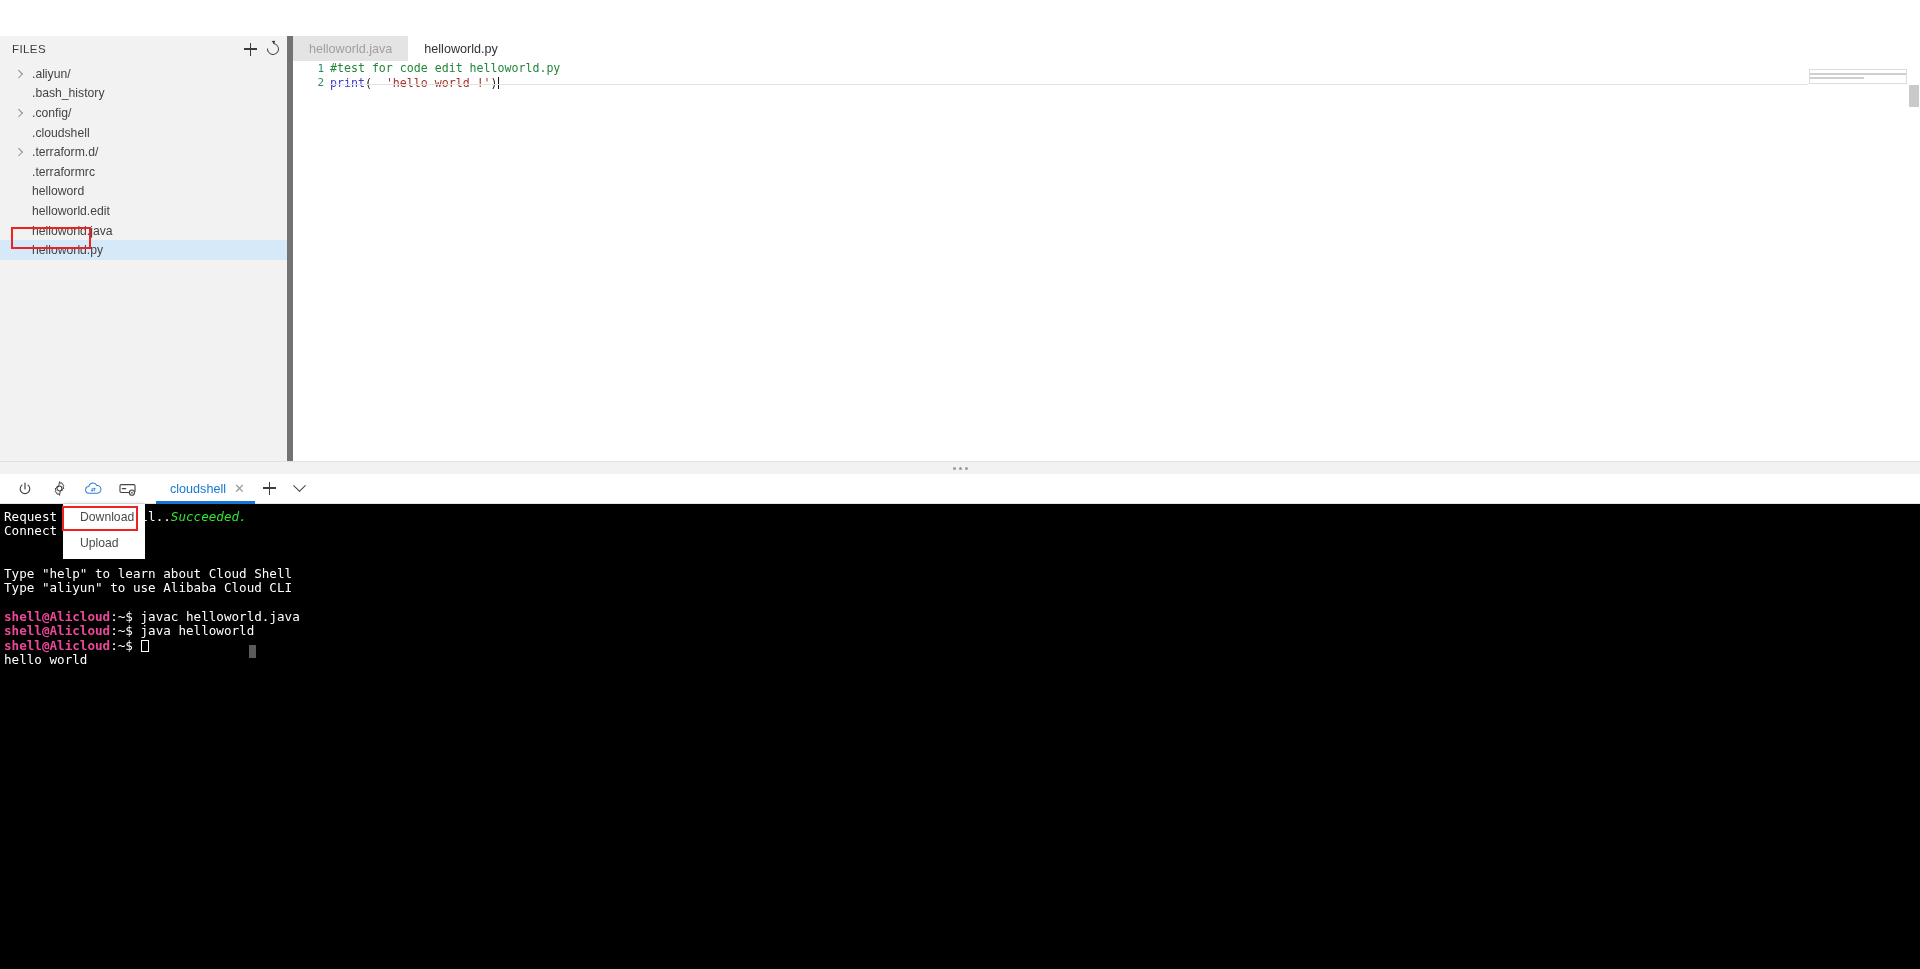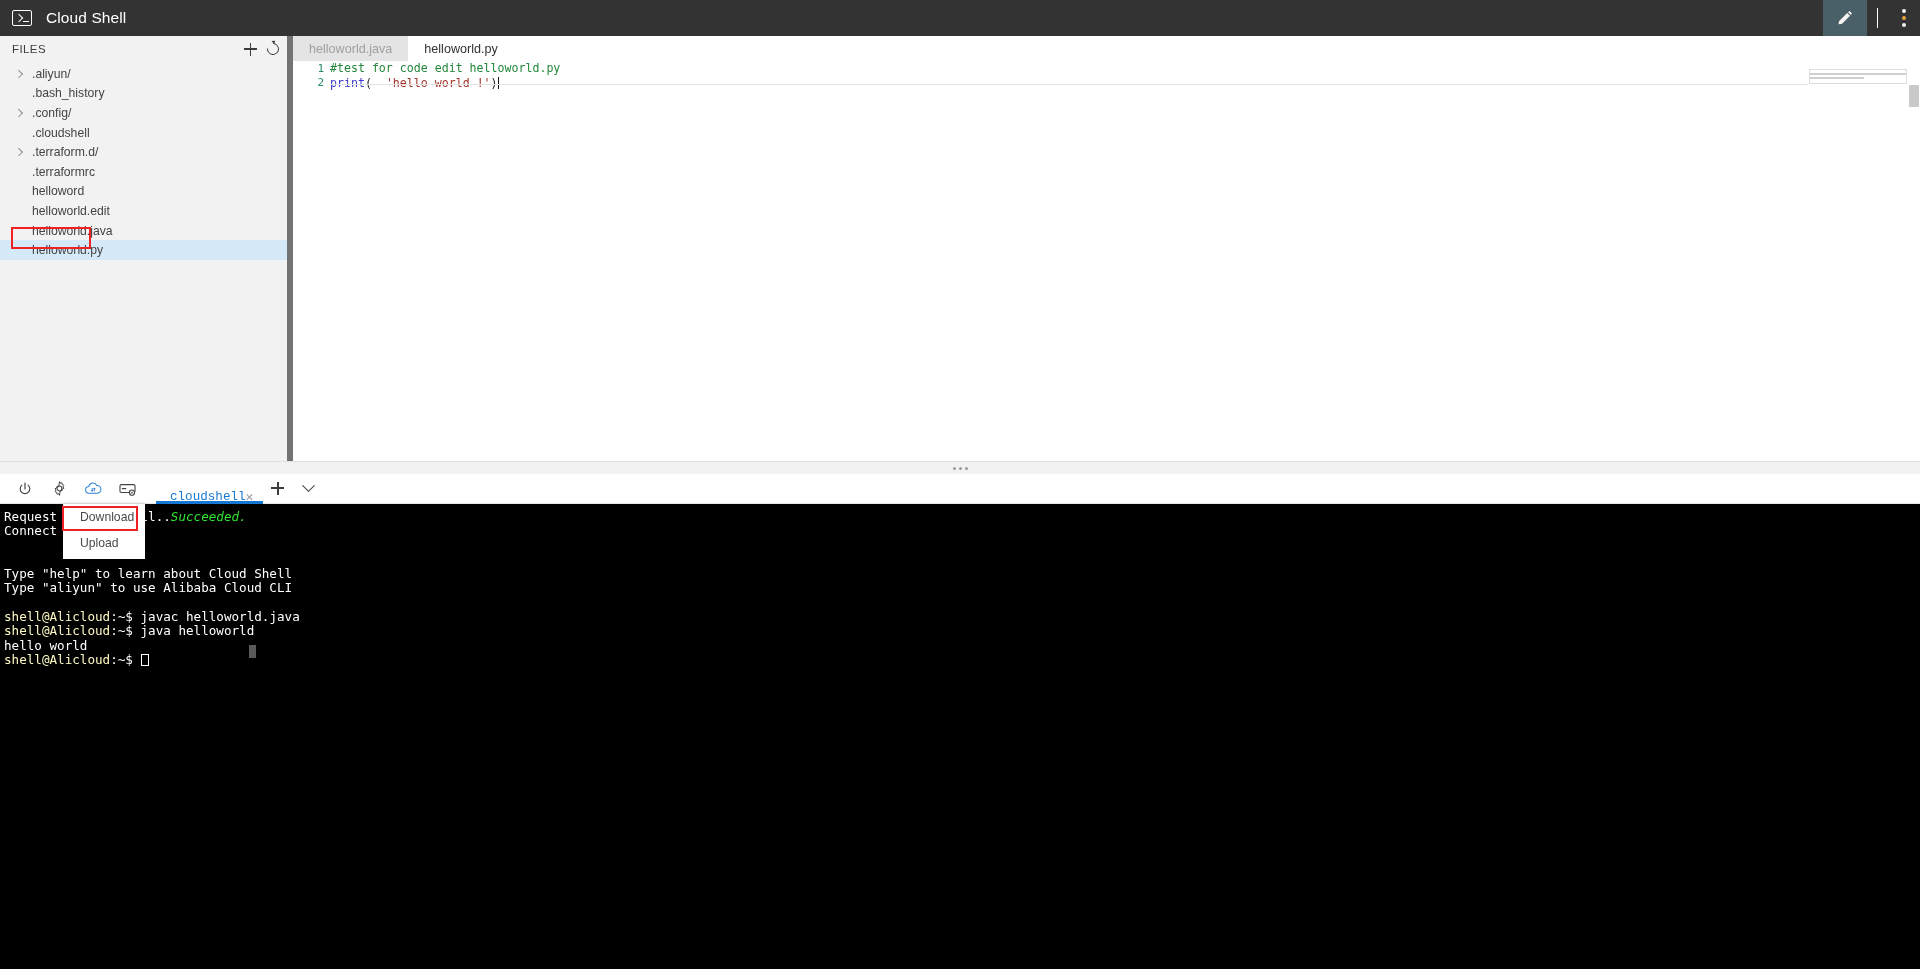--- a/index.html
+++ b/index.html
@@ -173,23 +173,23 @@
   .term-toolbar {
     position: absolute; left: 0; top: 474px; width: 1920px; height: 30px;
     background: #ffffff; border-bottom: 1px solid #e6e6e6;
     display: flex; align-items: center; padding-left: 8px;
   }
   .tb-btn {
     width: 34px; height: 30px;
     display: flex; align-items: center; justify-content: center;
   }
   .term-tab {
-    height: 30px; display: flex; align-items: flex-end; 
+    height: 30px; display: flex; align-items: center; gap: 8px;
     padding: 0 10px 0 14px; margin-left: 12px;
-    font-size: 12.6px; color: #1677d2; position: relative; font-family: Liberation Mono, monospace;
+    font-size: 12.6px; color: #1677d2; position: relative;
   }
   .term-tab::after {
     content: ""; position: absolute; left: 0; right: 0; bottom: 0;
     height: 2.5px; background: #1677d2;
   }
   .tab-x { color: #9a9a9a; font-size: 13px; line-height: 1; }
   .tb-plus, .tb-chev {
     width: 30px; height: 30px;
     display: flex; align-items: center; justify-content: center;
   }
@@ -200,21 +200,21 @@
   }
 
   
   .terminal {
     position: absolute; left: 0; top: 504px; width: 1920px; height: 465px;
     background: #000000; color: #ffffff;
     font-family: "DejaVu Sans Mono", monospace; font-size: 12.6px;
     padding: 6px 0 0 4px; line-height: 14.3px; overflow: hidden;
   }
   .t-line { white-space: pre; height: 14.3px; }
-  .t-prompt { color: #fef9c3; font-weight: normal; }
+  .t-prompt { color: #ec4899; font-weight: bold; }
   .t-path { color: #ffffff; }
   .t-succeeded { color: #2ee62e; font-style: italic; font-weight: normal; }
   .t-cursor {
     display: inline-block; width: 8px; height: 12px;
     border: 1.4px solid #ffffff; vertical-align: -2px;
   }
   .t-block {
     position: absolute; left: 249px; top: 141px;
     width: 7px; height: 13px; background: #5a5a5a;
   }
@@ -229,38 +229,20 @@
     height: 26px; display: flex; align-items: center;
     padding-left: 17px; font-size: 12.2px; color: #4a4a4a;
     position: relative;
   }
 </style>
 </head>
 <body>
 
 <div id="app">
 
-  <div class="header">
-    <div class="hdr-logo"></div>
-    <div class="hdr-title">Cloud Shell</div>
-    <div class="hdr-right">
-      <div class="hdr-btn-edit">
-        <svg width="22" height="22" viewBox="0 0 24 24" aria-hidden="true">
-          <path d="M4 19.5l1-4.2L15.6 4.7a1.6 1.6 0 0 1 2.3 0l1.4 1.4a1.6 1.6 0 0 1 0 2.3L8.7 19l-4.7.5z" fill="#f3f4f2" stroke="#3b4a52" stroke-width="1"></path>
-          <path d="M14.6 5.8l3.6 3.6" stroke="#3b4a52" stroke-width="1.1" fill="none"></path>
-        </svg>
-      </div>
-      <div class="hdr-divider"></div>
-      <div class="hdr-btn-more">
-        <span class="kebab-dot"></span>
-        <span class="kebab-dot d2"></span>
-        <span class="kebab-dot"></span>
-      </div>
-    </div>
-  </div>
 
   <div class="sidebar">
     <div class="sb-head">
       <span class="sb-head-label">FILES</span>
       <span class="sb-head-actions">
         <span class="ic-plus"></span>
         <span class="ic-refresh"></span>
       </span>
     </div>
 
@@ -396,22 +378,22 @@
   <div class="terminal">
     <div class="t-line"><span>Request</span><span>        </span><span>Shell..</span><span class="t-succeeded">Succeeded.</span></div>
     <div class="t-line"><span>Connect</span></div>
     <div class="t-line">&nbsp;</div>
     <div class="t-line">&nbsp;</div>
     <div class="t-line"><span>Type "help" to learn about Cloud Shell</span></div>
     <div class="t-line"><span>Type "aliyun" to use Alibaba Cloud CLI</span></div>
     <div class="t-line">&nbsp;</div>
     <div class="t-line"><span class="t-prompt">shell@Alicloud</span><span class="t-path">:~$</span><span> </span><span>javac helloworld.java</span></div>
     <div class="t-line"><span class="t-prompt">shell@Alicloud</span><span class="t-path">:~$</span><span> </span><span>java helloworld</span></div>
+    <div class="t-line"><span class="t-prompt">shell@Alicloud</span><span class="t-path">:~$</span><span> </span><span class="t-cursor"></span></div>
     <div class="t-line"><span>hello world</span></div>
-    <div class="t-line"><span class="t-prompt">shell@Alicloud</span><span class="t-path">:~$</span><span> </span><span class="t-cursor"></span></div>
     <div class="t-block"></div>
   </div>
 
   <div class="dropdown">
     <div class="dd-item">
       <span>Download</span>
     </div>
     <div class="dd-item">
       <span>Upload</span>
     </div>

